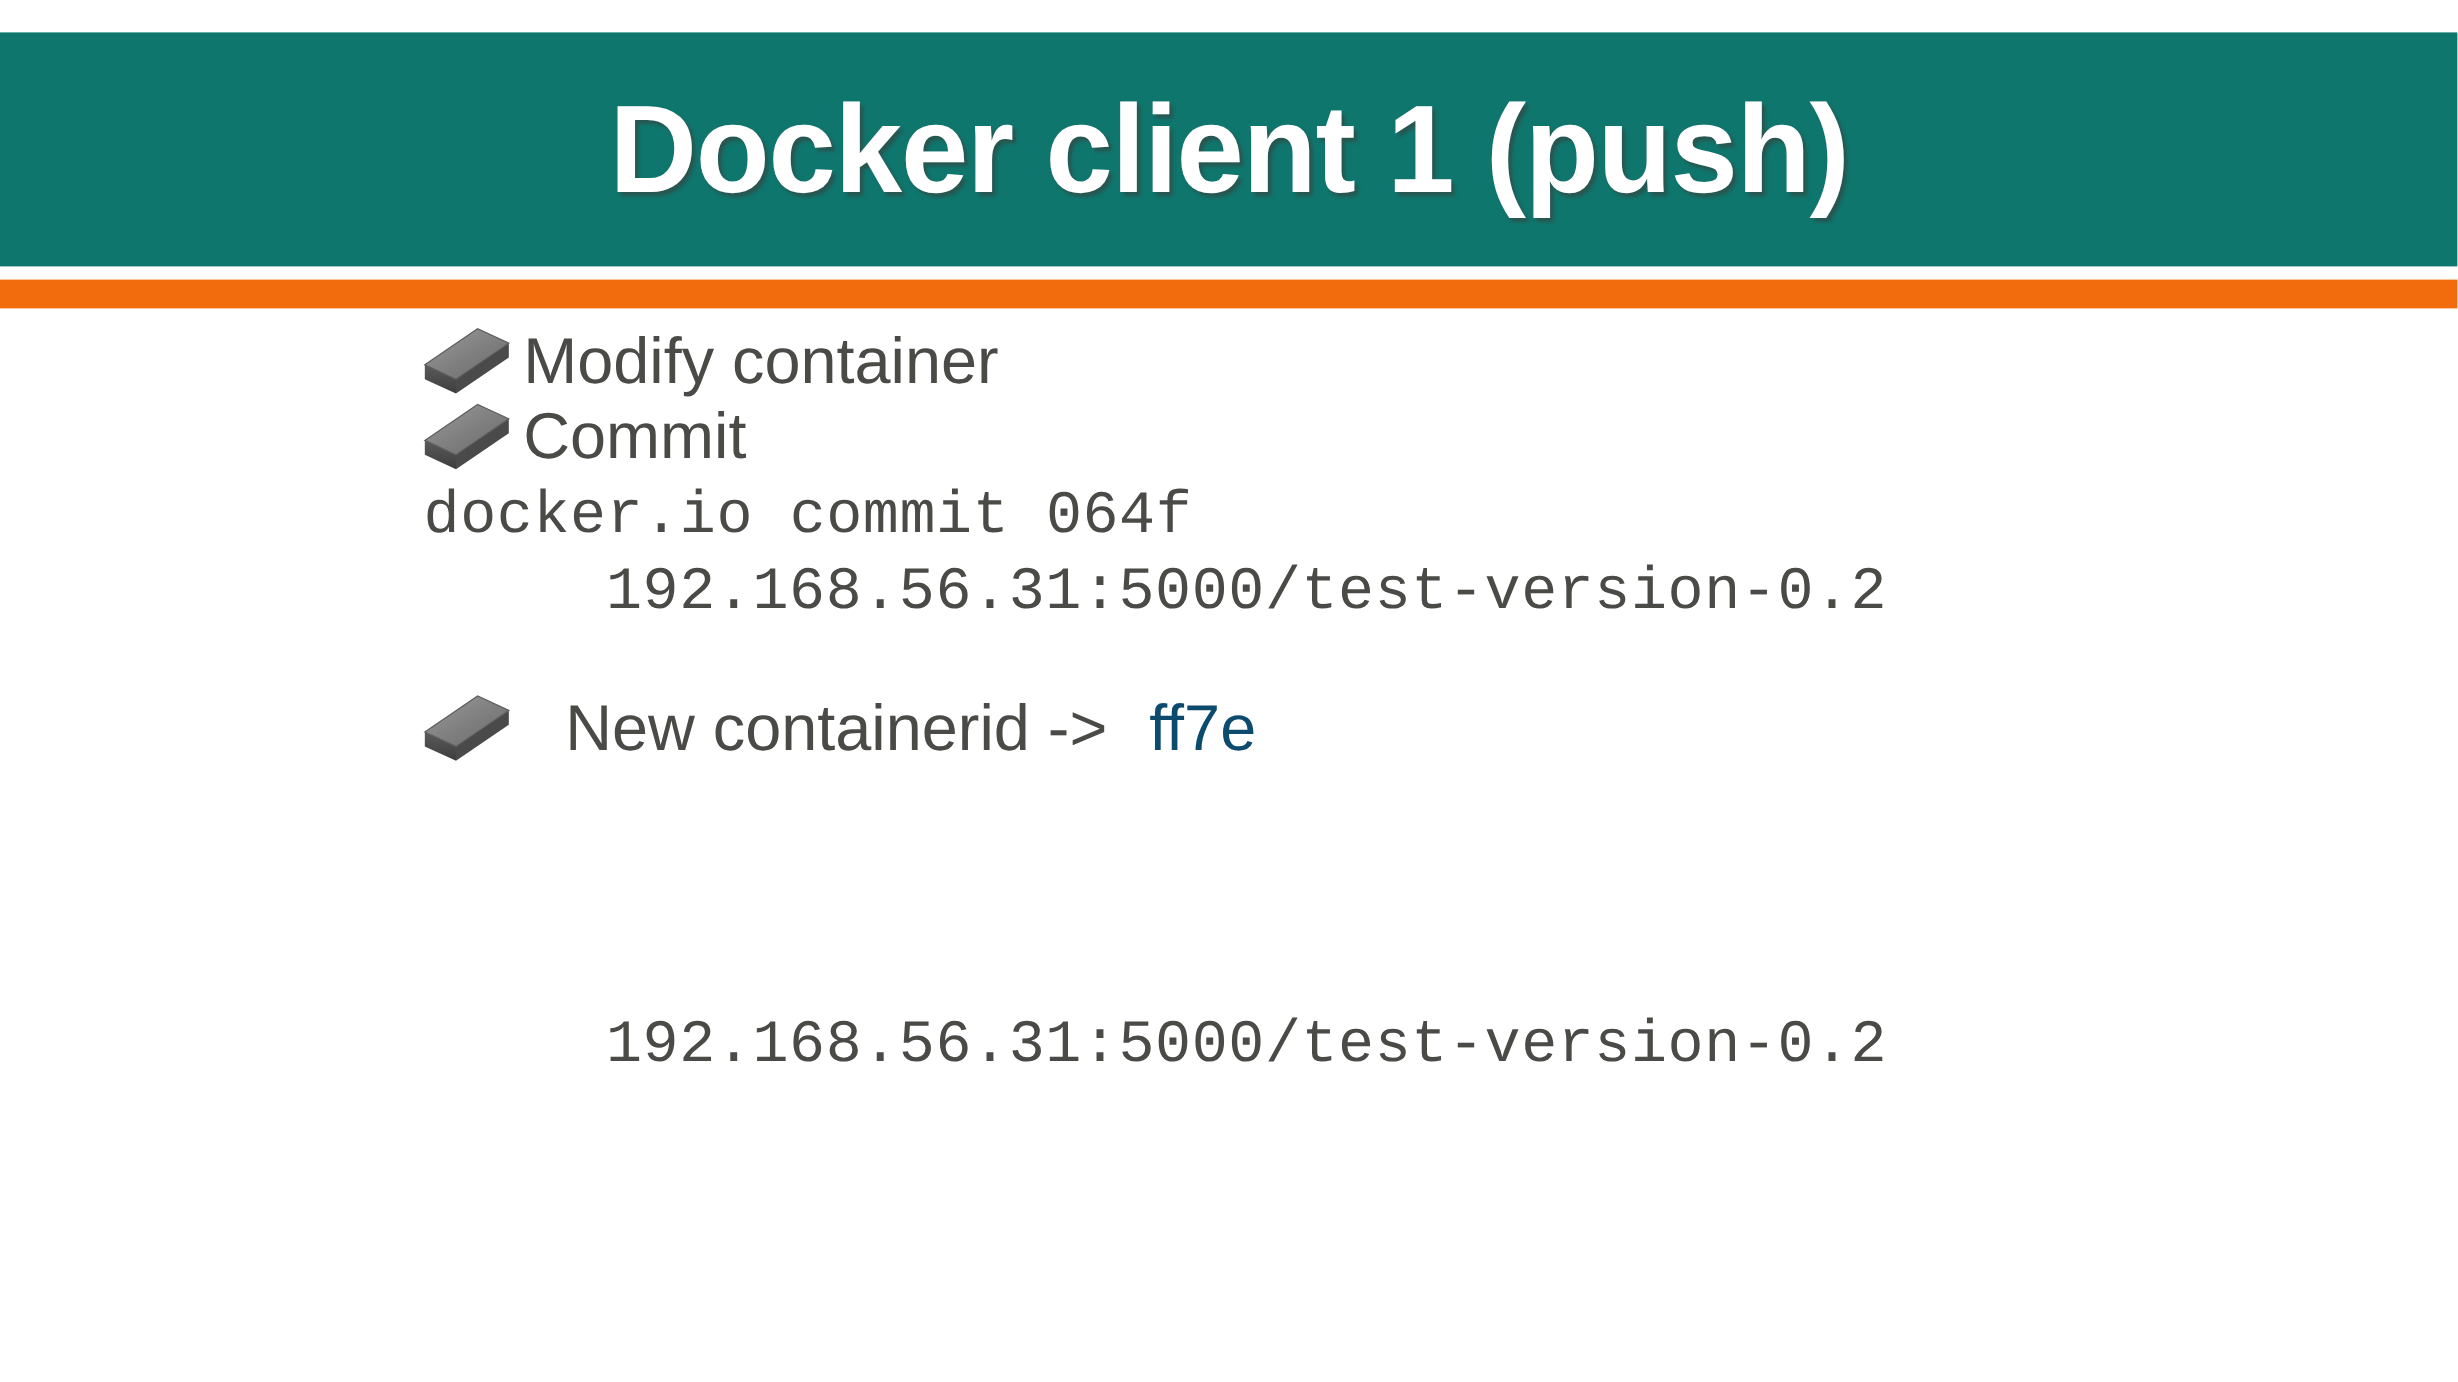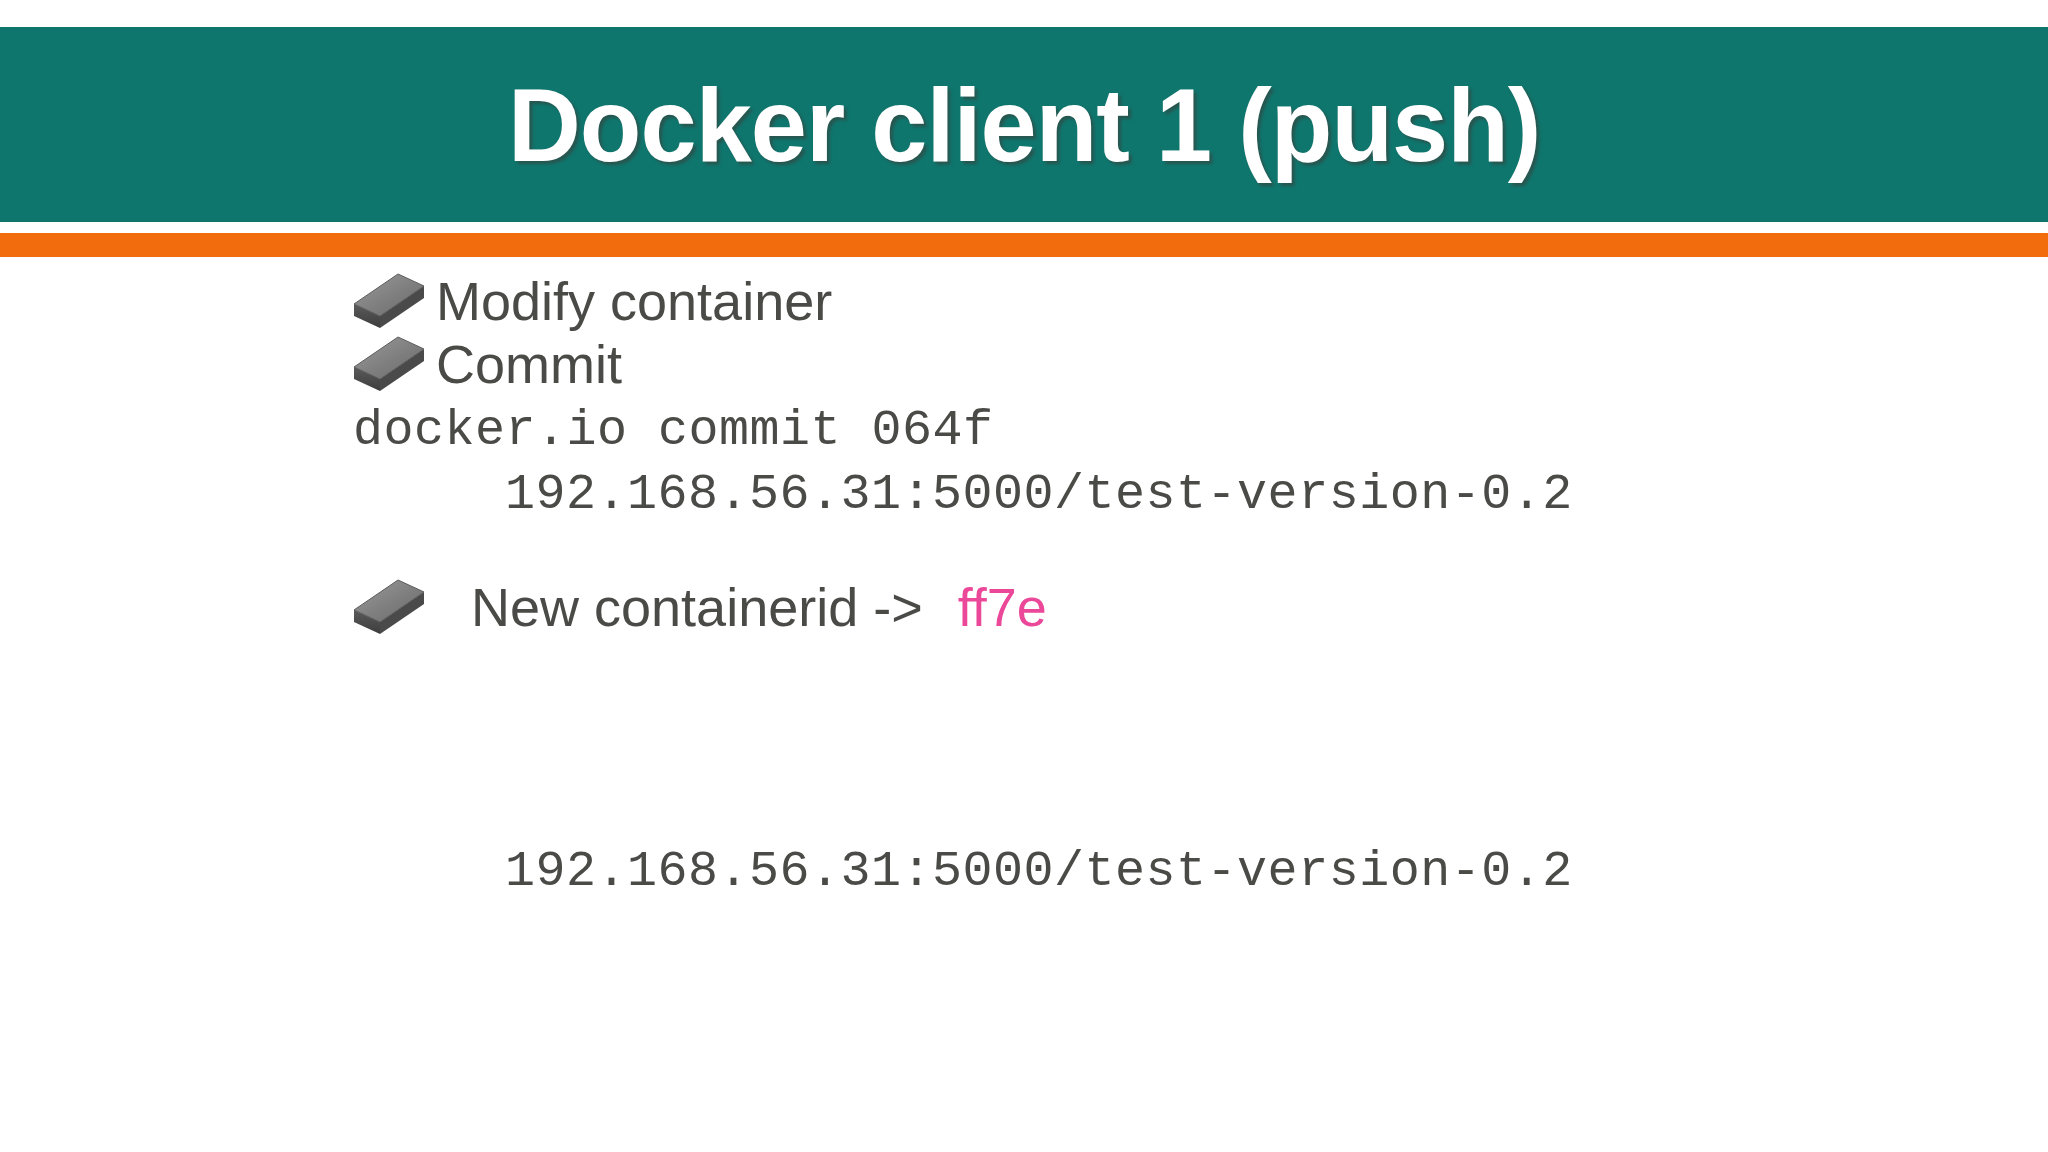--- a/index.html
+++ b/index.html
@@ -73,21 +73,21 @@
   }
   .bullet-icon svg { display: block; }
 
   .bullet-text {
     font-family: "Liberation Sans", sans-serif;
     font-size: 54px;
     color: #4a4a47;
     white-space: nowrap;
     line-height: 1;
   }
-  .accent-token { color: #ec4899; }
+  .accent-token { color: #0c4a6e; }
 
   .code-line {
     position: absolute;
     font-family: "Liberation Mono", "DejaVu Sans Mono", monospace;
     font-size: 50px;
     color: #4a4a47;
     white-space: pre;
     line-height: 1;
     letter-spacing: 0.5px;
   }

